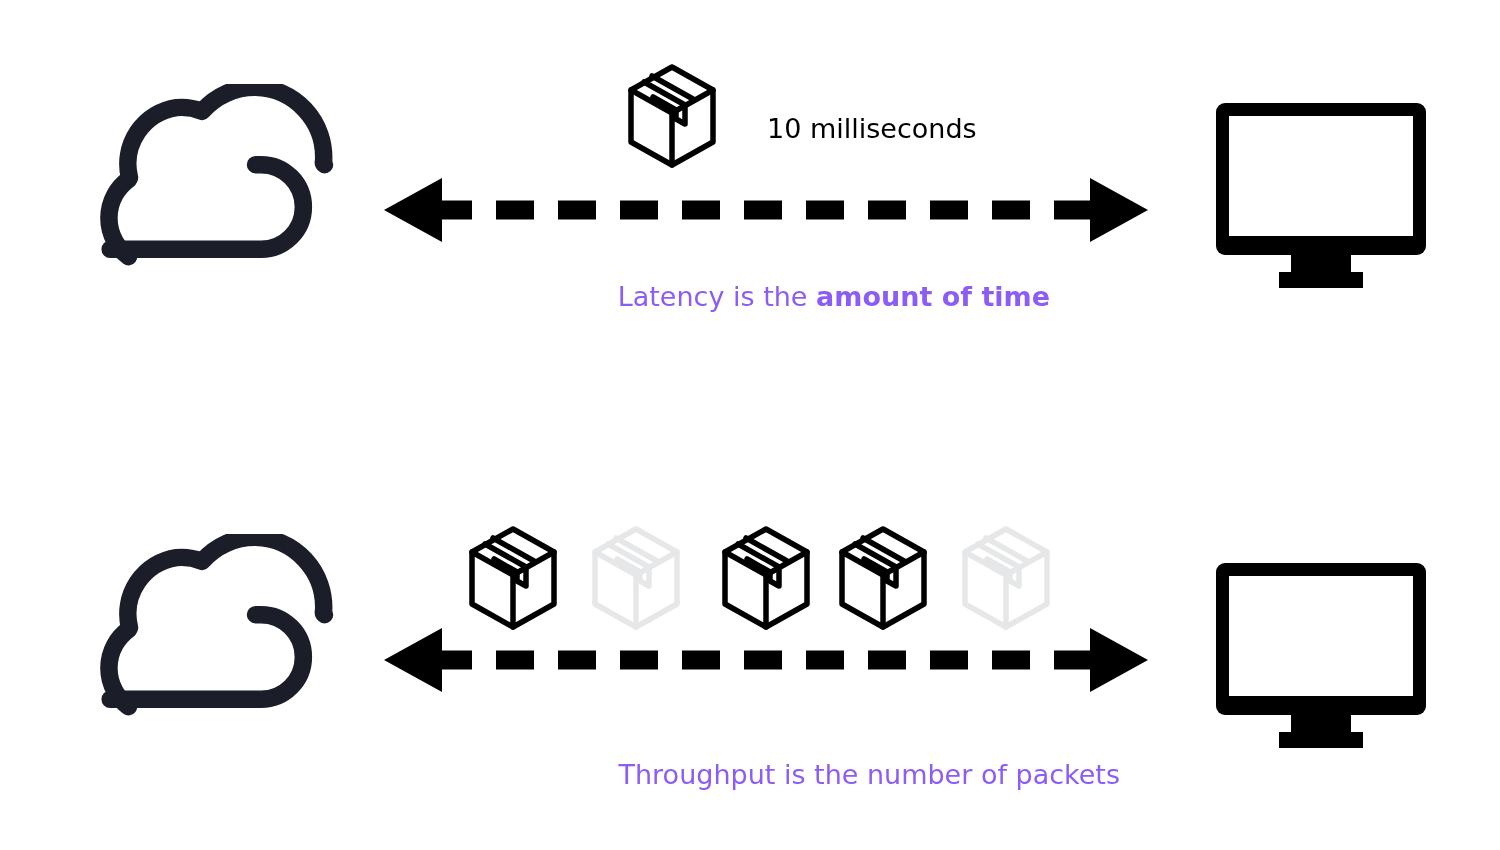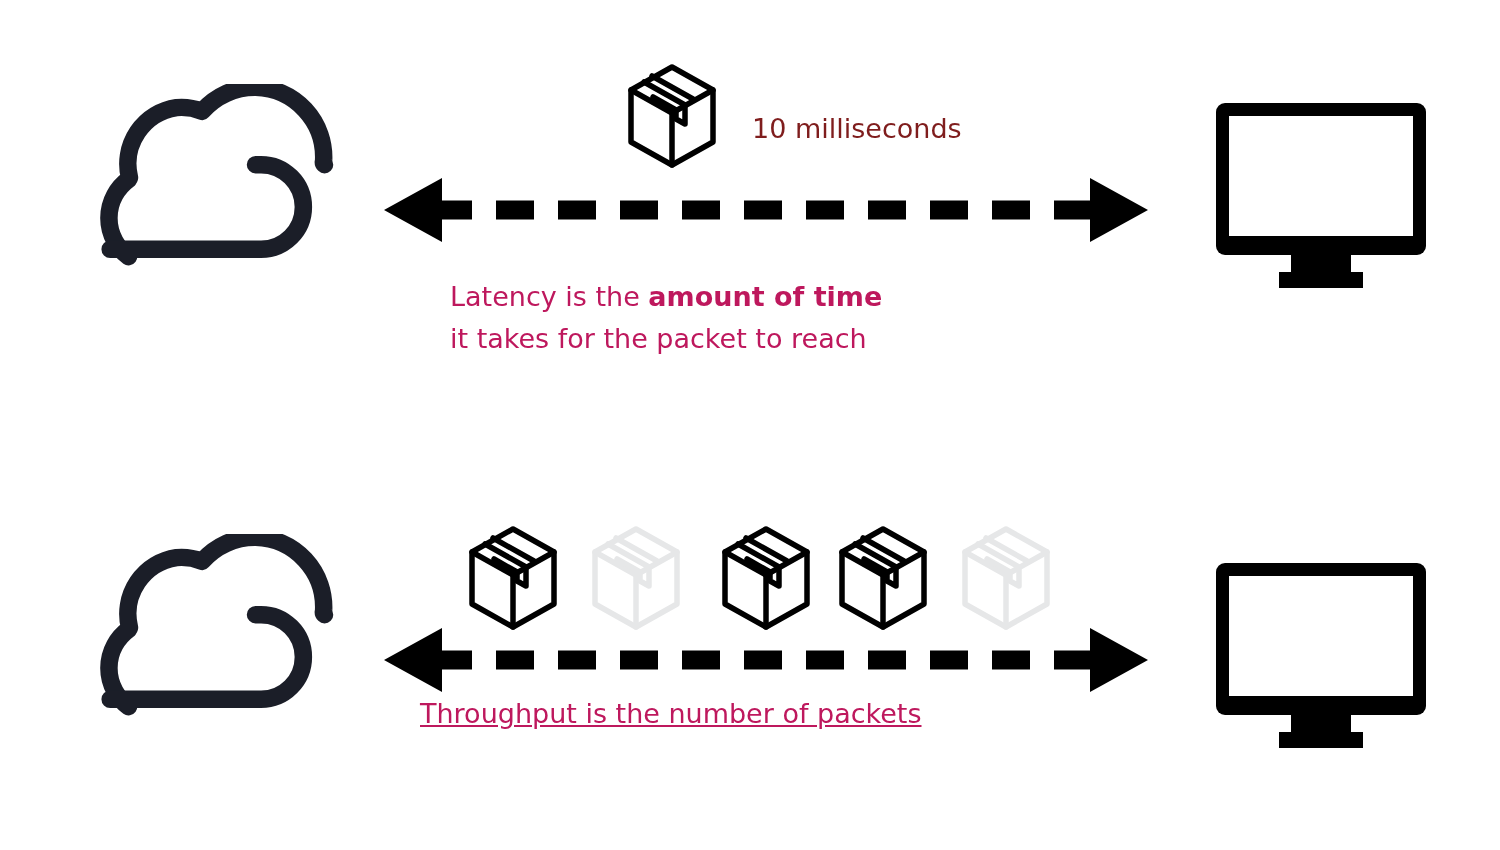--- a/index.html
+++ b/index.html
@@ -27,36 +27,37 @@
   .arrow-icon  { position: absolute; }
 
   .cloud-icon svg,
   .monitor-icon svg,
   .box-icon svg,
   .arrow-icon svg { display: block; }
 
   
   .caption {
     position: absolute;
-    text-align: left;
+    text-align: right;
     font-size: 27px;
     line-height: 42px;
-    color: #be185d;
+    color: #8b5cf6;
     font-weight: 400;
     white-space: nowrap;
   }
   .caption .em { font-weight: 700; }
 
   .packet-label {
     position: absolute;
     font-size: 27px;
     line-height: 32px;
-    color: #7f1d1d;
+    color: #000000;
     font-weight: 400;
     white-space: nowrap;
+    margin-left: 15px;
   }
 
   .cap-line { display: block; }
 </style>
 </head>
 <body>
 
 <div id="canvas">
 
   <div class="cloud-icon" style="left:72px; top:84px;">
@@ -102,21 +103,20 @@
     <svg width="216" height="190" viewBox="0 0 216 190" aria-hidden="true">
       <rect x="3" y="3" width="210" height="152" rx="9" ry="9" fill="#000000"></rect>
       <rect x="16" y="16" width="184" height="120" fill="#ffffff"></rect>
       <rect x="78" y="155" width="60" height="22" fill="#000000"></rect>
       <rect x="66" y="172" width="84" height="16" fill="#000000"></rect>
     </svg>
   </div>
 
   <div class="caption" style="left:450px; top:276px; width:600px;">
     <span class="cap-line"><span>Latency is the </span><span class="em">amount of time</span></span>
-    <span class="cap-line">it takes for the packet to reach</span>
   </div>
 
   <div class="cloud-icon" style="left:72px; top:534px;">
     <svg width="280" height="200" viewBox="0 0 280 200" aria-hidden="true">
       <path d="M 68 192
                A 52 52 0 0 1 68 108
                A 6 6 0 0 0 69 106
                A 62 62 0 0 1 120 30
                A 62 62 0 0 1 148 34
                A 76 76 0 0 1 206 8
@@ -199,17 +199,17 @@
 
   <div class="monitor-icon" style="left:1213px; top:560px;">
     <svg width="216" height="190" viewBox="0 0 216 190" aria-hidden="true">
       <rect x="3" y="3" width="210" height="152" rx="9" ry="9" fill="#000000"></rect>
       <rect x="16" y="16" width="184" height="120" fill="#ffffff"></rect>
       <rect x="78" y="155" width="60" height="22" fill="#000000"></rect>
       <rect x="66" y="172" width="84" height="16" fill="#000000"></rect>
     </svg>
   </div>
 
-  <div class="caption" style="left:420px; top:693px; width:700px;text-decoration:underline;">
+  <div class="caption" style="left:420px; top:754px; width:700px;">
     <span class="cap-line">Throughput is the number of packets</span>
   </div>
 
 </div>
 
 </body></html>

